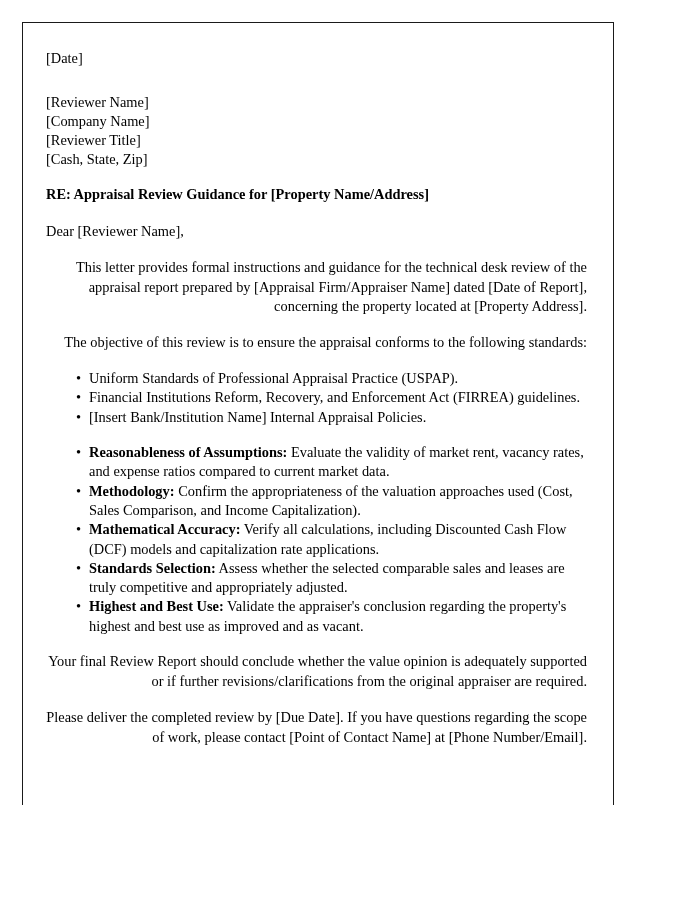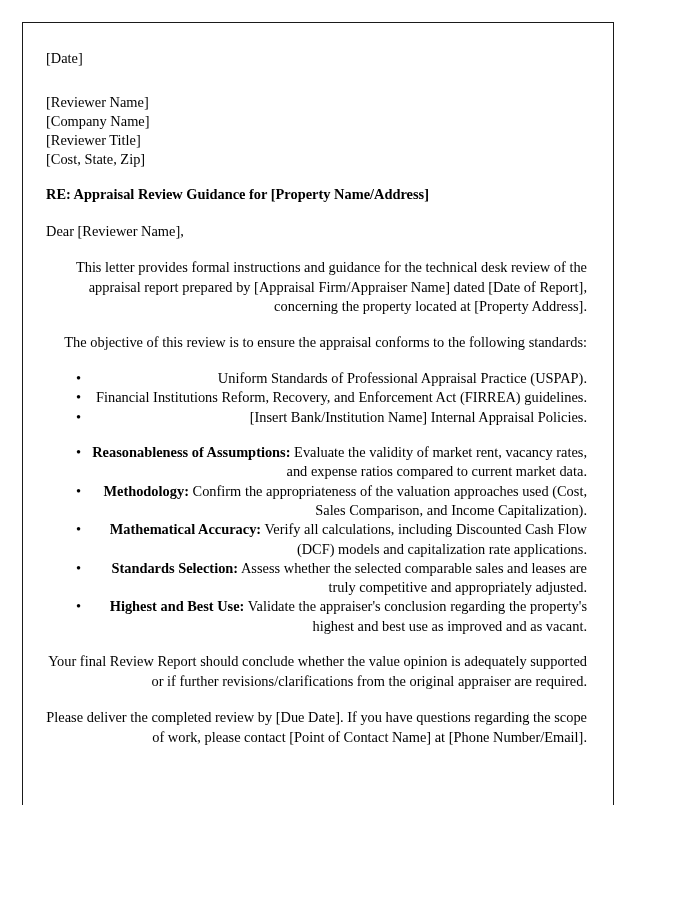--- a/index.html
+++ b/index.html
@@ -68,21 +68,20 @@
     margin: 0 0 16px 0;
     padding-left: 43px;
     list-style: none;
   }
 
   ul.doc-list > li {
     position: relative;
     margin: 0 0 0 0;
     padding-left: 0;
     line-height: 1.34;
-    text-align: right;
   }
 
   ul.doc-list > li::before {
     content: "\2022";
     position: absolute;
     left: -13px;
     top: 0;
     font-size: 14.4px;
     line-height: 1.34;
   }
@@ -102,21 +101,21 @@
   <div class="page-body">
 
     <div class="date-block">
       <div class="doc-line">[Date]</div>
     </div>
 
     <div class="address-block">
       <div class="doc-line">[Reviewer Name]</div>
       <div class="doc-line">[Company Name]</div>
       <div class="doc-line">[Reviewer Title]</div>
-      <div class="doc-line">[Cost, State, Zip]</div>
+      <div class="doc-line">[Cash, State, Zip]</div>
     </div>
 
     <div class="re-line">RE: Appraisal Review Guidance for [Property Name/Address]</div>
 
     <div class="salutation">Dear [Reviewer Name],</div>
 
     <p class="para">This letter provides formal instructions and guidance for the technical desk review of the appraisal report prepared by [Appraisal Firm/Appraiser Name] dated [Date of Report], concerning the property located at [Property Address].</p>
 
     <p class="para">The objective of this review is to ensure the appraisal conforms to the following standards:</p>
 

